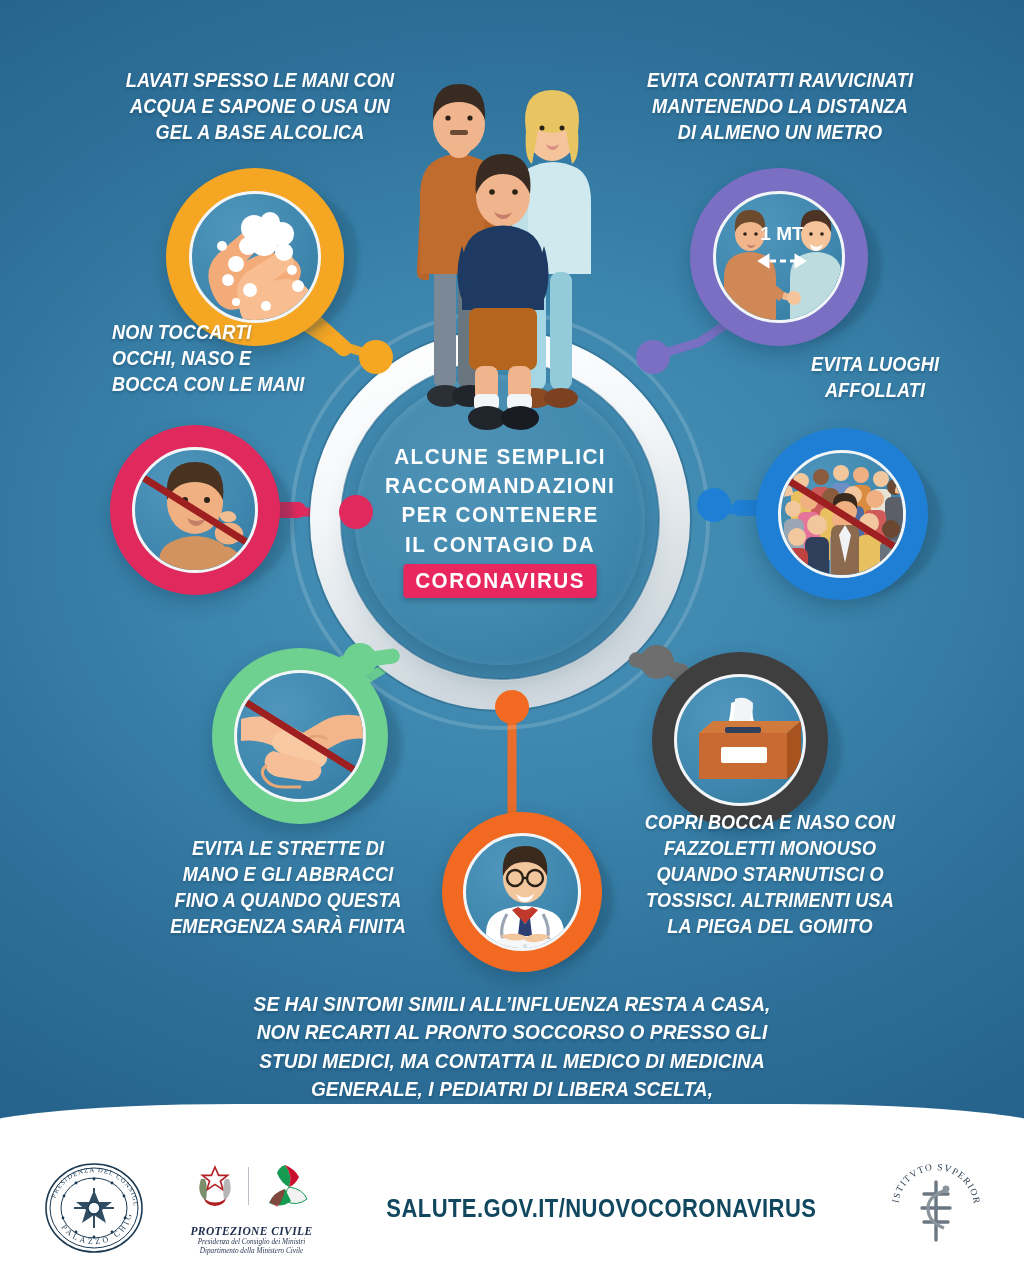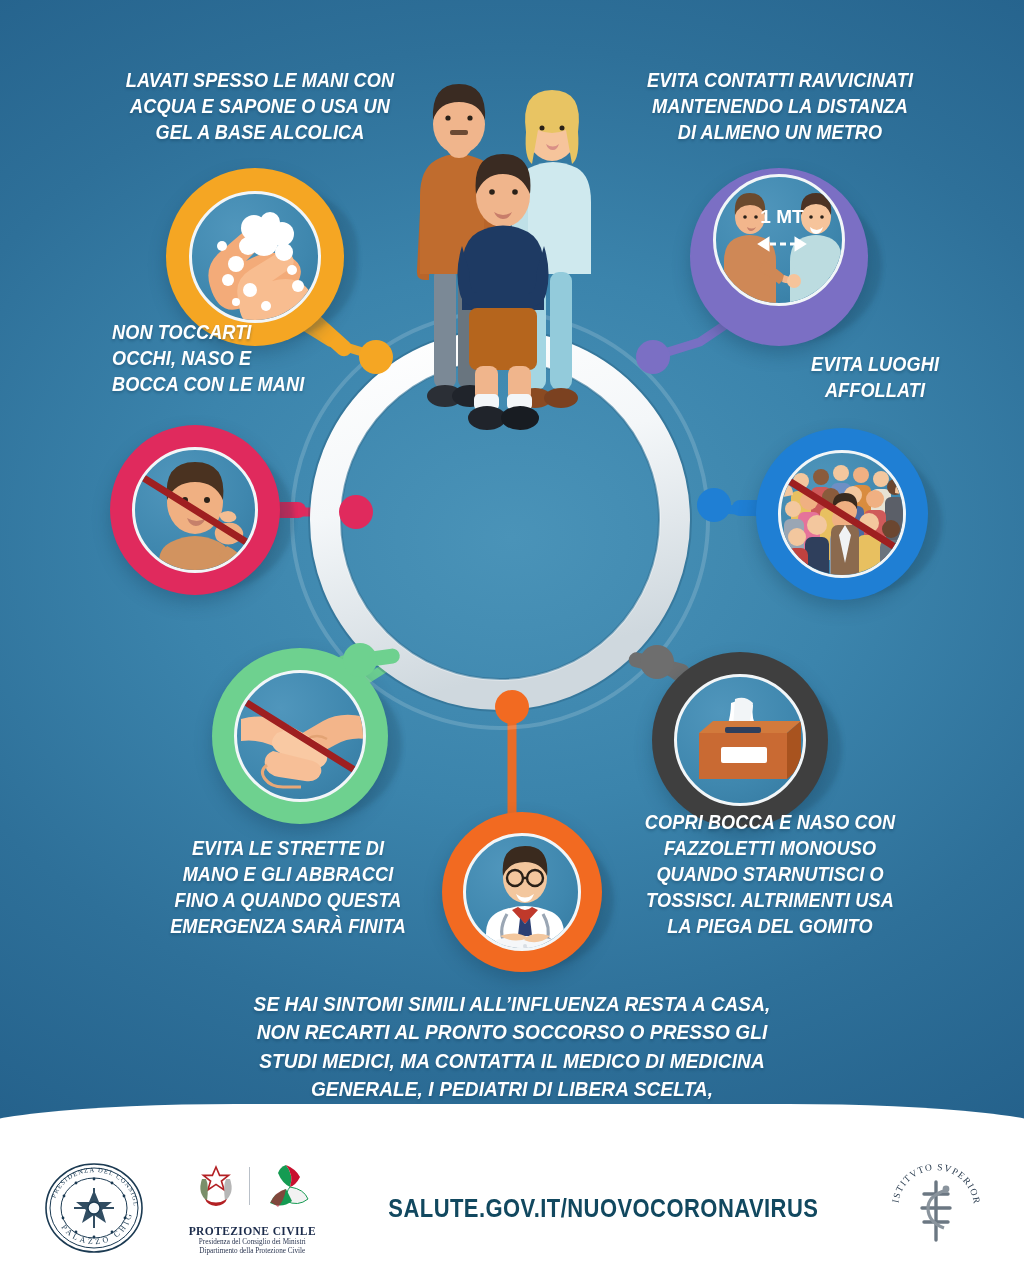--- a/index.html
+++ b/index.html
@@ -184,20 +184,29 @@
       <rect x="69" y="280" width="68" height="62" rx="8" fill="#b5651d"></rect>
       <rect x="75" y="338" width="23" height="36" rx="8" fill="#f0b58c"></rect>
       <rect x="108" y="338" width="23" height="36" rx="8" fill="#f0b58c"></rect>
       <rect x="74" y="366" width="25" height="16" rx="5" fill="#f3f6f8"></rect>
       <rect x="107" y="366" width="25" height="16" rx="5" fill="#f3f6f8"></rect>
       <ellipse cx="87" cy="390" rx="19" ry="12" fill="#20242b"></ellipse>
       <ellipse cx="120" cy="390" rx="19" ry="12" fill="#181c22"></ellipse>
     </g>
   </svg>
 
+  <div id="center-disc">
+    <div id="center-text">
+      <div>ALCUNE SEMPLICI</div>
+      <div>RACCOMANDAZIONI</div>
+      <div>PER CONTENERE</div>
+      <div>IL CONTAGIO DA</div>
+      <div><span id="coronavirus-badge">CORONAVIRUS</span></div>
+    </div>
+  </div>
 
   <svg class="layer" id="nodes" viewBox="0 0 1024 1280">
     <g>
       <circle cx="376" cy="357" r="17" fill="#f5a623"></circle>
       <circle cx="653" cy="357" r="17" fill="#7b6fc4"></circle>
       <circle cx="356" cy="512" r="17" fill="#e02a5d"></circle>
       <circle cx="714" cy="505" r="17" fill="#1f7fd4"></circle>
       <circle cx="360" cy="660" r="17" fill="#6ed18f"></circle>
       <circle cx="657" cy="662" r="17" fill="#6e6e6e"></circle>
       <circle cx="512" cy="707" r="17" fill="#f26a21"></circle>
@@ -228,21 +237,21 @@
             <circle cx="44" cy="108" r="4"></circle>
         </g>
       </svg>
     </div>
     <div style="position:absolute; left:120px; top:120px; width:86px; height:16px; background:#f5a623; border-radius:8px; transform:rotate(42deg); transform-origin:left center; z-index:-1;"></div>
   </div>
 
   <div class="icon-node" style="left:690px; top:168px; width:178px; height:178px;">
     <div class="shadow-tail" style="left:20px; top:22px; width:172px; height:152px; border-radius:50%;"></div>
     <div class="ring" style="background:#7b6fc4; box-shadow:0 8px 18px rgba(14,52,76,.28);"></div>
-    <div class="inner" style="left:23px; top:6px; width:132px; height:132px;">
+    <div class="inner" style="left:23px; top:23px; width:132px; height:132px;">
       <svg viewBox="0 0 132 132" width="132" height="132">
         <g>
           <ellipse cx="34" cy="40" rx="15" ry="17" fill="#f2b68c"></ellipse>
           <path d="M19,38 q-2,-22 15,-22 q17,0 15,22 q-4,-10 -15,-10 q-11,0 -15,10z" fill="#6b4a2d"></path>
           <circle cx="29" cy="40" r="1.8" fill="#2a2118"></circle>
             <circle cx="40" cy="40" r="1.8" fill="#2a2118"></circle>
           <path d="M31,50 q5,3 9,0 q-2,4 -5,4 q-3,0 -4,-4z" fill="#c6806a"></path>
           <path d="M18,62 q16,-8 32,0 q10,6 10,22 l0,42 l-52,0 l0,-42 q0,-16 10,-22z" fill="#cf8856"></path>
           <path d="M48,84 q14,8 22,16 l-7,7 q-10,-8 -20,-13z" fill="#cf8856"></path>
           <path d="M68,98 q8,2 10,6 q-4,4 -12,1z" fill="#f2b68c"></path>
@@ -489,41 +498,41 @@
           <text font-size="6.6" font-family="Liberation Serif, serif" fill="#1b3a52" letter-spacing="1.1">
             <textPath href="#pcTop" startOffset="8%">PRESIDENZA DEL CONSIGLIO DEI MINISTRI</textPath>
           </text>
           <path id="pcBot" d="M14,50 a38,34 0 0,0 76,0" fill="none"></path>
           <text font-size="8" font-family="Liberation Serif, serif" fill="#1b3a52" letter-spacing="3">
             <textPath href="#pcBot" startOffset="16%">PALAZZO CHIGI</textPath>
           </text>
         </svg>
       </div>
 
-      <div style="display:flex; flex-direction:column; align-items:center; gap:14px;">
+      <div style="display:flex; flex-direction:column; align-items:center; gap:14px;font-style:italic;">
         <div style="display:flex; align-items:center; gap:10px;">
           <svg width="46" height="50" viewBox="0 0 46 50">
             <path d="M23,6 l3.6,8.4 l9,0 l-7.2,5.6 l2.8,9 l-8.2,-5.6 l-8.2,5.6 l2.8,-9 l-7.2,-5.6 l9,0z" fill="#ffffff" stroke="#b32024" stroke-width="1.6"></path>
             <path d="M9,18 q-5,14 5,22 q2,-16 -1,-22z" fill="#7a8f6a"></path>
             <path d="M37,18 q5,14 -5,22 q-2,-16 1,-22z" fill="#b6b6b6"></path>
             <path d="M12,38 q11,7 22,0 q-2,6 -11,7 q-9,-1 -11,-7z" fill="#b32024"></path>
           </svg>
           <div style="width:1px; height:38px; background:#b9c0c8;"></div>
           <svg width="52" height="50" viewBox="0 0 52 50">
             <path d="M26,4 q8,10 4,22 q-8,-4 -12,-14 q2,-6 8,-8z" fill="#159b52"></path>
             <path d="M26,4 q8,10 4,22 q6,-2 10,-10 q-4,-8 -14,-12z" fill="#c8102e"></path>
             <path d="M30,26 q14,2 18,12 q-10,8 -22,2 q0,-10 4,-14z" fill="#f2f2f2" stroke="#159b52" stroke-width="1"></path>
             <path d="M26,28 q-12,4 -16,14 q12,6 22,-2z" fill="#159b52"></path>
             <path d="M26,28 q-2,12 -8,18 q-8,-6 -8,-4 q6,-12 16,-14z" fill="#c8102e" opacity=".6"></path>
           </svg>
         </div>
         <div class="pc-text" style="text-align:center;">
           <div class="pc-title">PROTEZIONE CIVILE</div>
           <div class="pc-sub">Presidenza del Consiglio dei Ministri</div>
-          <div class="pc-sub">Dipartimento della Protezione Civile</div>
+          <div class="pc-sub">Dipartimento della Ministero Civile</div>
         </div>
       </div>
 
       <div class="url-text">SALUTE.GOV.IT/NUOVOCORONAVIRUS</div>
 
       <div>
         <svg width="92" height="92" viewBox="0 0 92 92">
           <path id="issTop" d="M8,48 a38,38 0 0,1 76,0" fill="none"></path>
           <text font-size="9.5" font-family="Liberation Serif, serif" fill="#2b3d50" letter-spacing="1.2">
             <textPath href="#issTop" startOffset="4%">ISTITVTO SVPERIORE DI SANITÀ</textPath>

